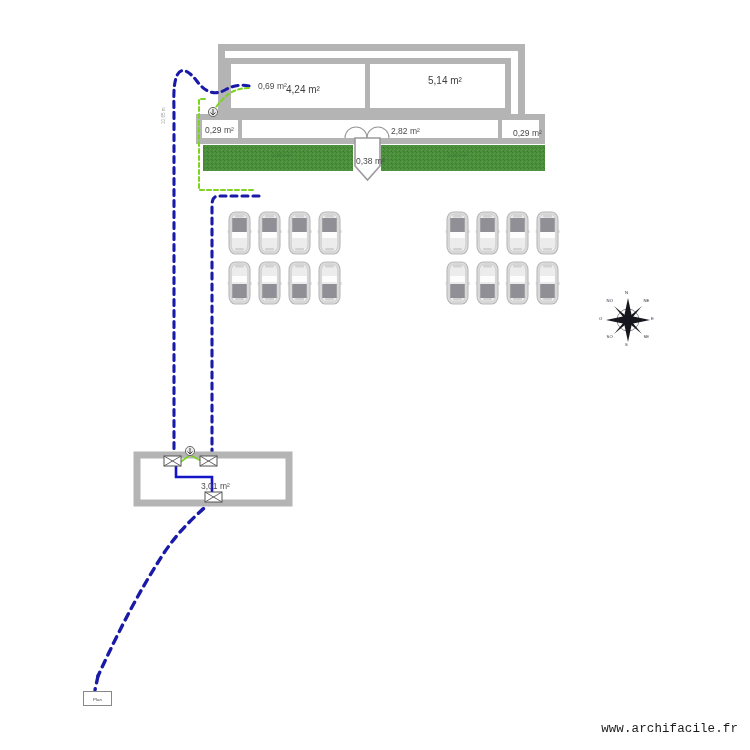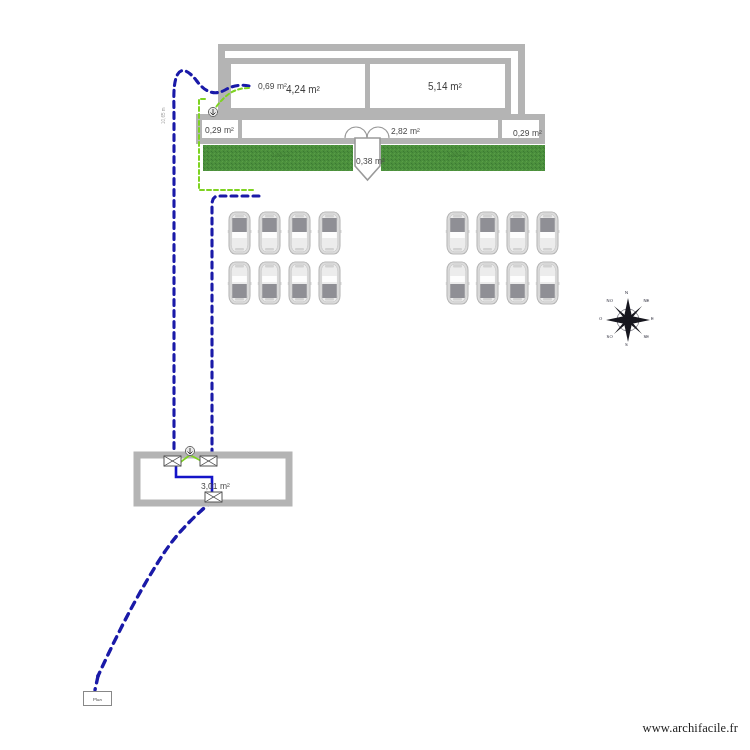--- a/index.html
+++ b/index.html
@@ -23,21 +23,21 @@
     line-height:1;
   }
   .lbl-area{font-size:8.5px;color:#4a4a4a;}
   .lbl-big{font-size:10px;color:#3f3f3f;}
   .lbl-faint{font-size:5.5px;color:#2f5f2a;opacity:.45;}
   .lbl-tiny{font-size:4.6px;color:#5a5a5a;opacity:.6;}
   .lbl-compass{font-size:4.2px;color:#2b2b3a;}
   #watermark{
     position:absolute;right:12px;bottom:14px;
     font-size:12.5px;color:#1c1c1c;
-    font-family:Liberation Serif, serif;
+    font-family:Liberation Mono, monospace;
     letter-spacing:.1px;
   }
   .legendbox{
     position:absolute;
     border:1px solid #888;
     background:#fff;
     box-sizing:border-box;
   }
   .legendbox span{
     position:absolute;left:0;right:0;top:50%;
@@ -325,21 +325,21 @@
     <path d="M14,-14 L4,-2 L0,0 L2,-4 Z" fill="#16161e"></path>
     <path d="M-14,14 L-4,2 L0,0 L-2,4 Z" fill="#16161e"></path>
     <path d="M14,14 L2,4 L0,0 L4,2 Z" fill="#16161e"></path>
     <circle cx="0" cy="0" r="2.2" fill="#16161e"></circle>
   </g>
 </svg>
 
 <div id="labels">
     <div class="lbl lbl-area" style="left: 258px; top: 60px; margin-top: 22px;">0,69 m²</div>
     <div class="lbl lbl-big" style="left: 286px; top: 85px;">4,24 m²</div>
-    <div class="lbl lbl-big" style="left: 428px; top: 82px;">5,14 m²</div>
+    <div class="lbl lbl-big" style="left: 428px; top: 76px;">5,14 m²</div>
     <div class="lbl lbl-area" style="left: 205px; top: 126px;">0,29 m²</div>
     <div class="lbl lbl-area" style="left: 355px; top: 127px; margin-left: 36px;">2,82 m²</div>
     <div class="lbl lbl-area" style="left: 513px; top: 129px;">0,29 m²</div>
     <div class="lbl lbl-area" style="left: 356px; top: 157px;">0,38 m²</div>
     <div class="lbl lbl-area" style="left: 201px; top: 482px;">3,01 m²</div>
     <div class="lbl lbl-faint" style="left: 272px; top: 153px;">1,63 m²</div>
     <div class="lbl lbl-faint" style="left: 448px; top: 153px;">1,63 m²</div>
     <div class="lbl lbl-tiny" style="left: 162px; top: 124px; transform: rotate(-90deg); transform-origin: left top;">10,65 m</div>
     <div class="lbl lbl-compass" style="left: 625px; top: 291px;">N</div>
     <div class="lbl lbl-compass" style="left: 643.385px; top: 298.615px;">NE</div>

